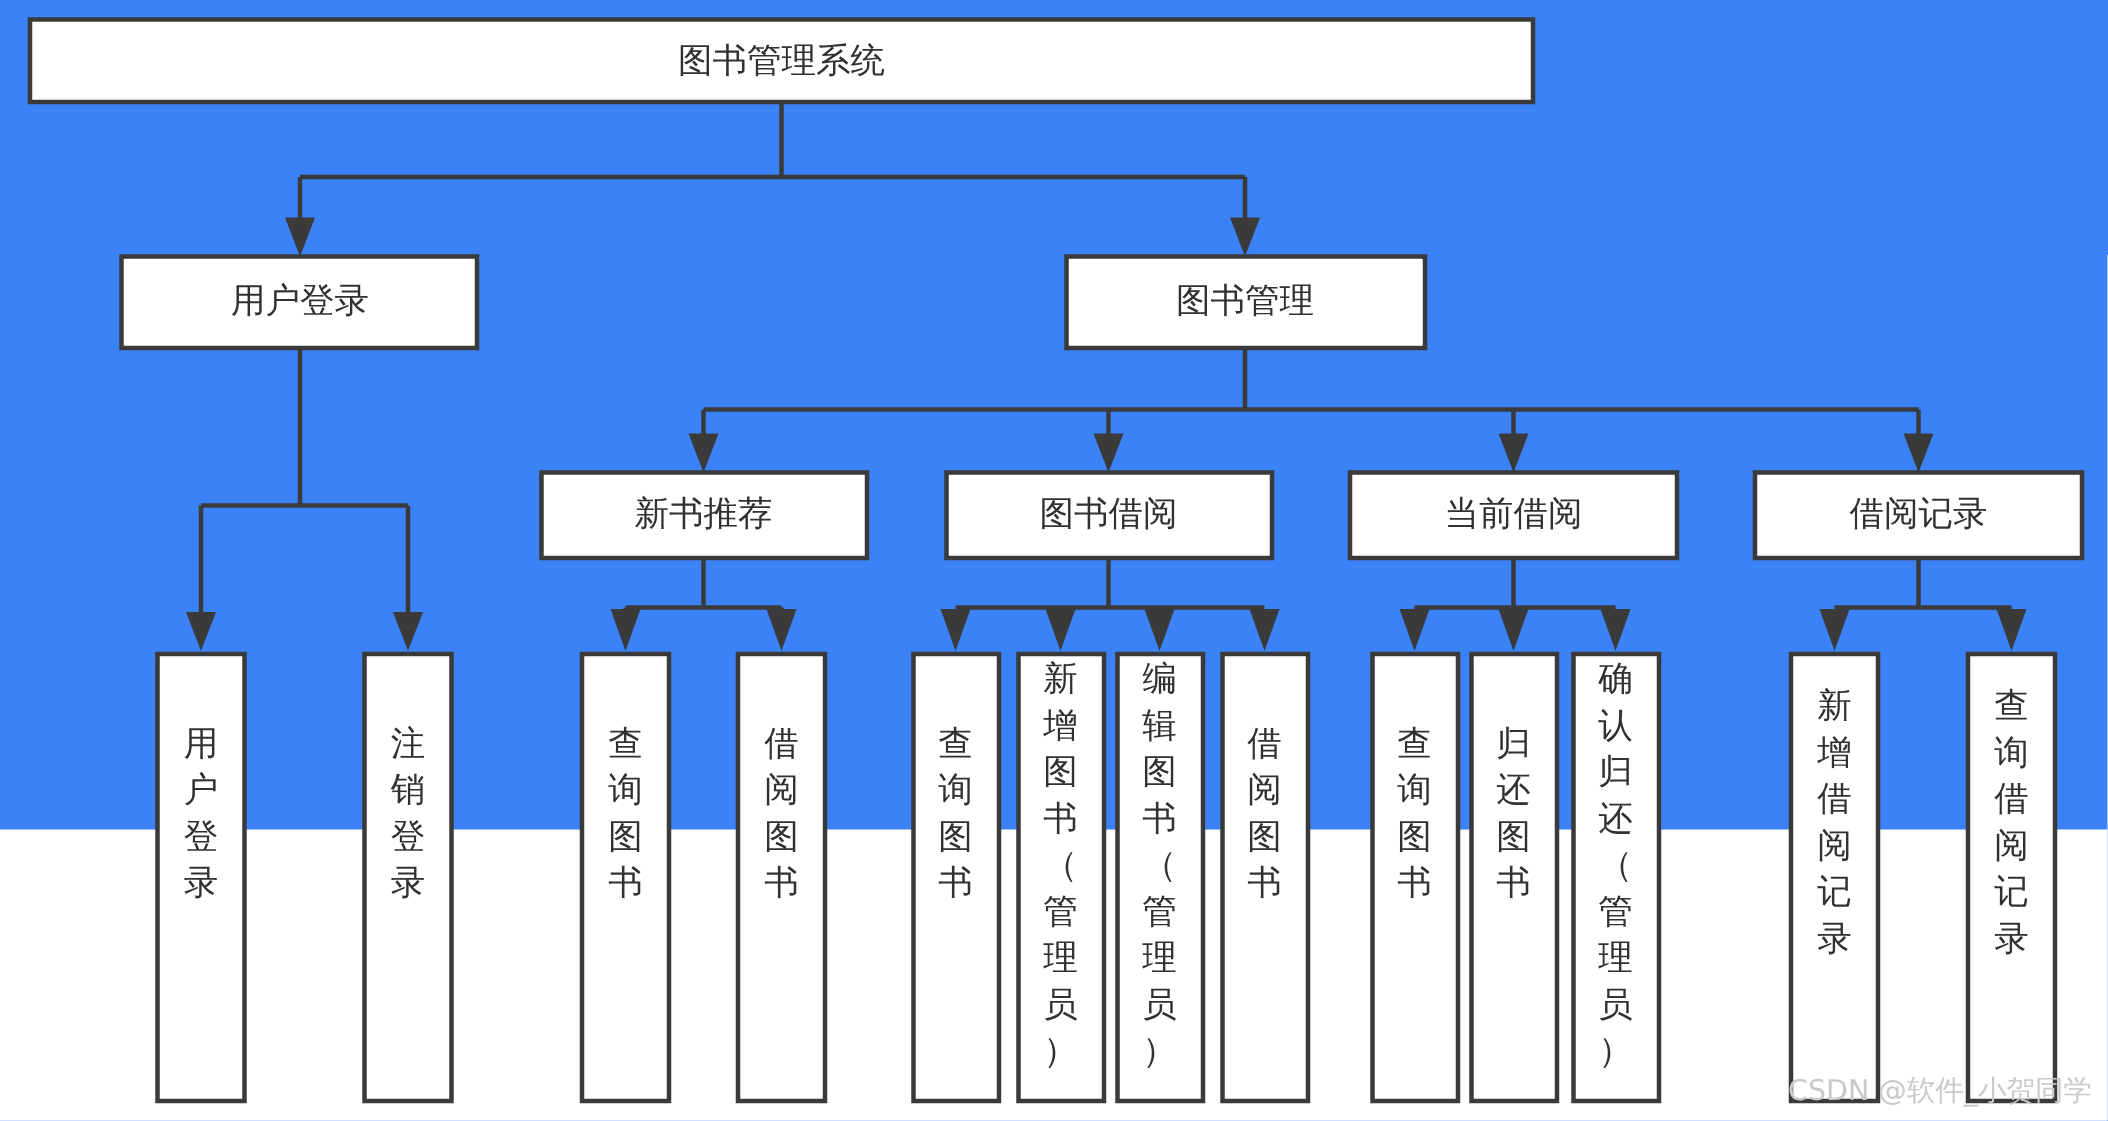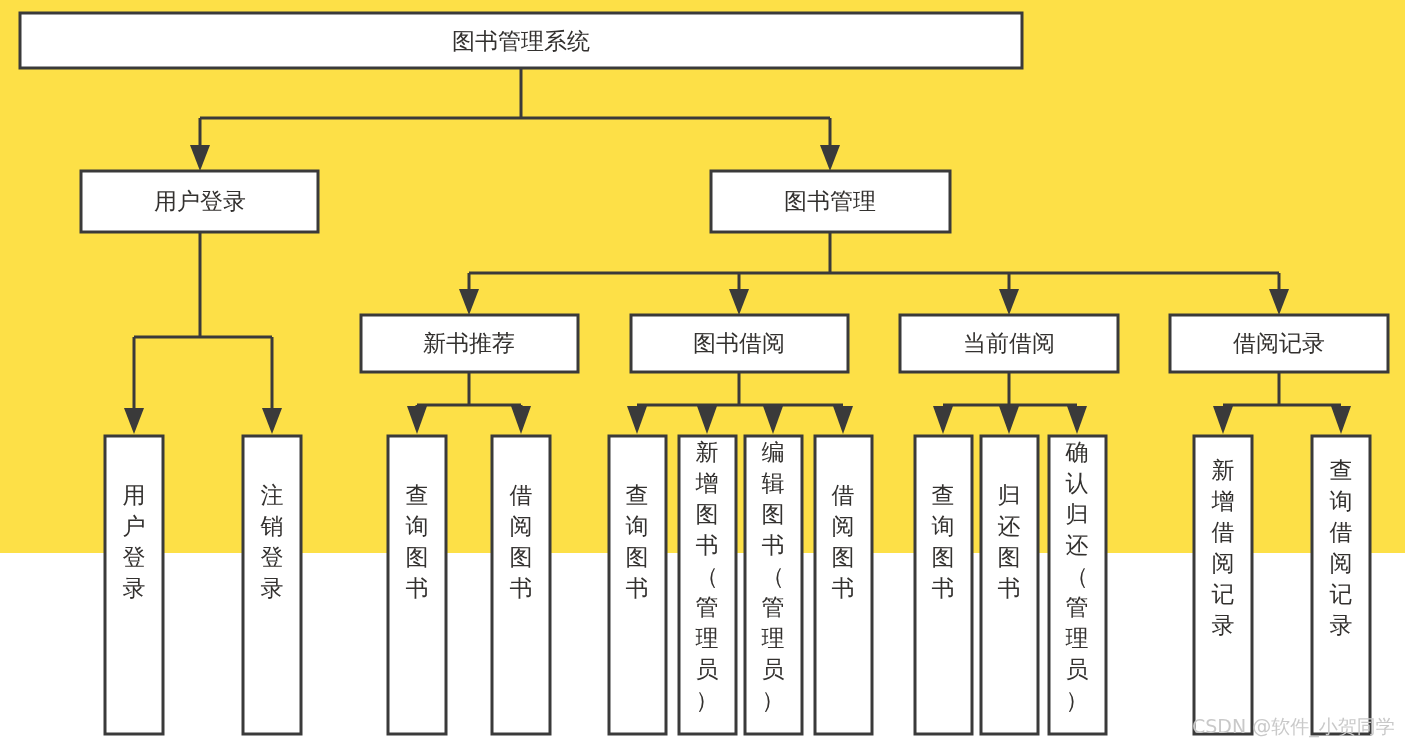--- a/index.html
+++ b/index.html
@@ -11,21 +11,21 @@
   body {
     font-family: "DejaVu Sans", "Liberation Sans", sans-serif;
     width: 1405px;
     height: 747px;
     overflow: hidden;
   }
   #diagram-root {
     position: relative;
     width: 1405px;
     height: 553px;
-    background: #fde047;
+    background: #3b82f6;
   }
   svg#diagram-svg {
     position: absolute;
     left: 0;
     top: 0;
     width: 1405px;
     height: 747px;
     display: block;
   }
   .node-rect {

